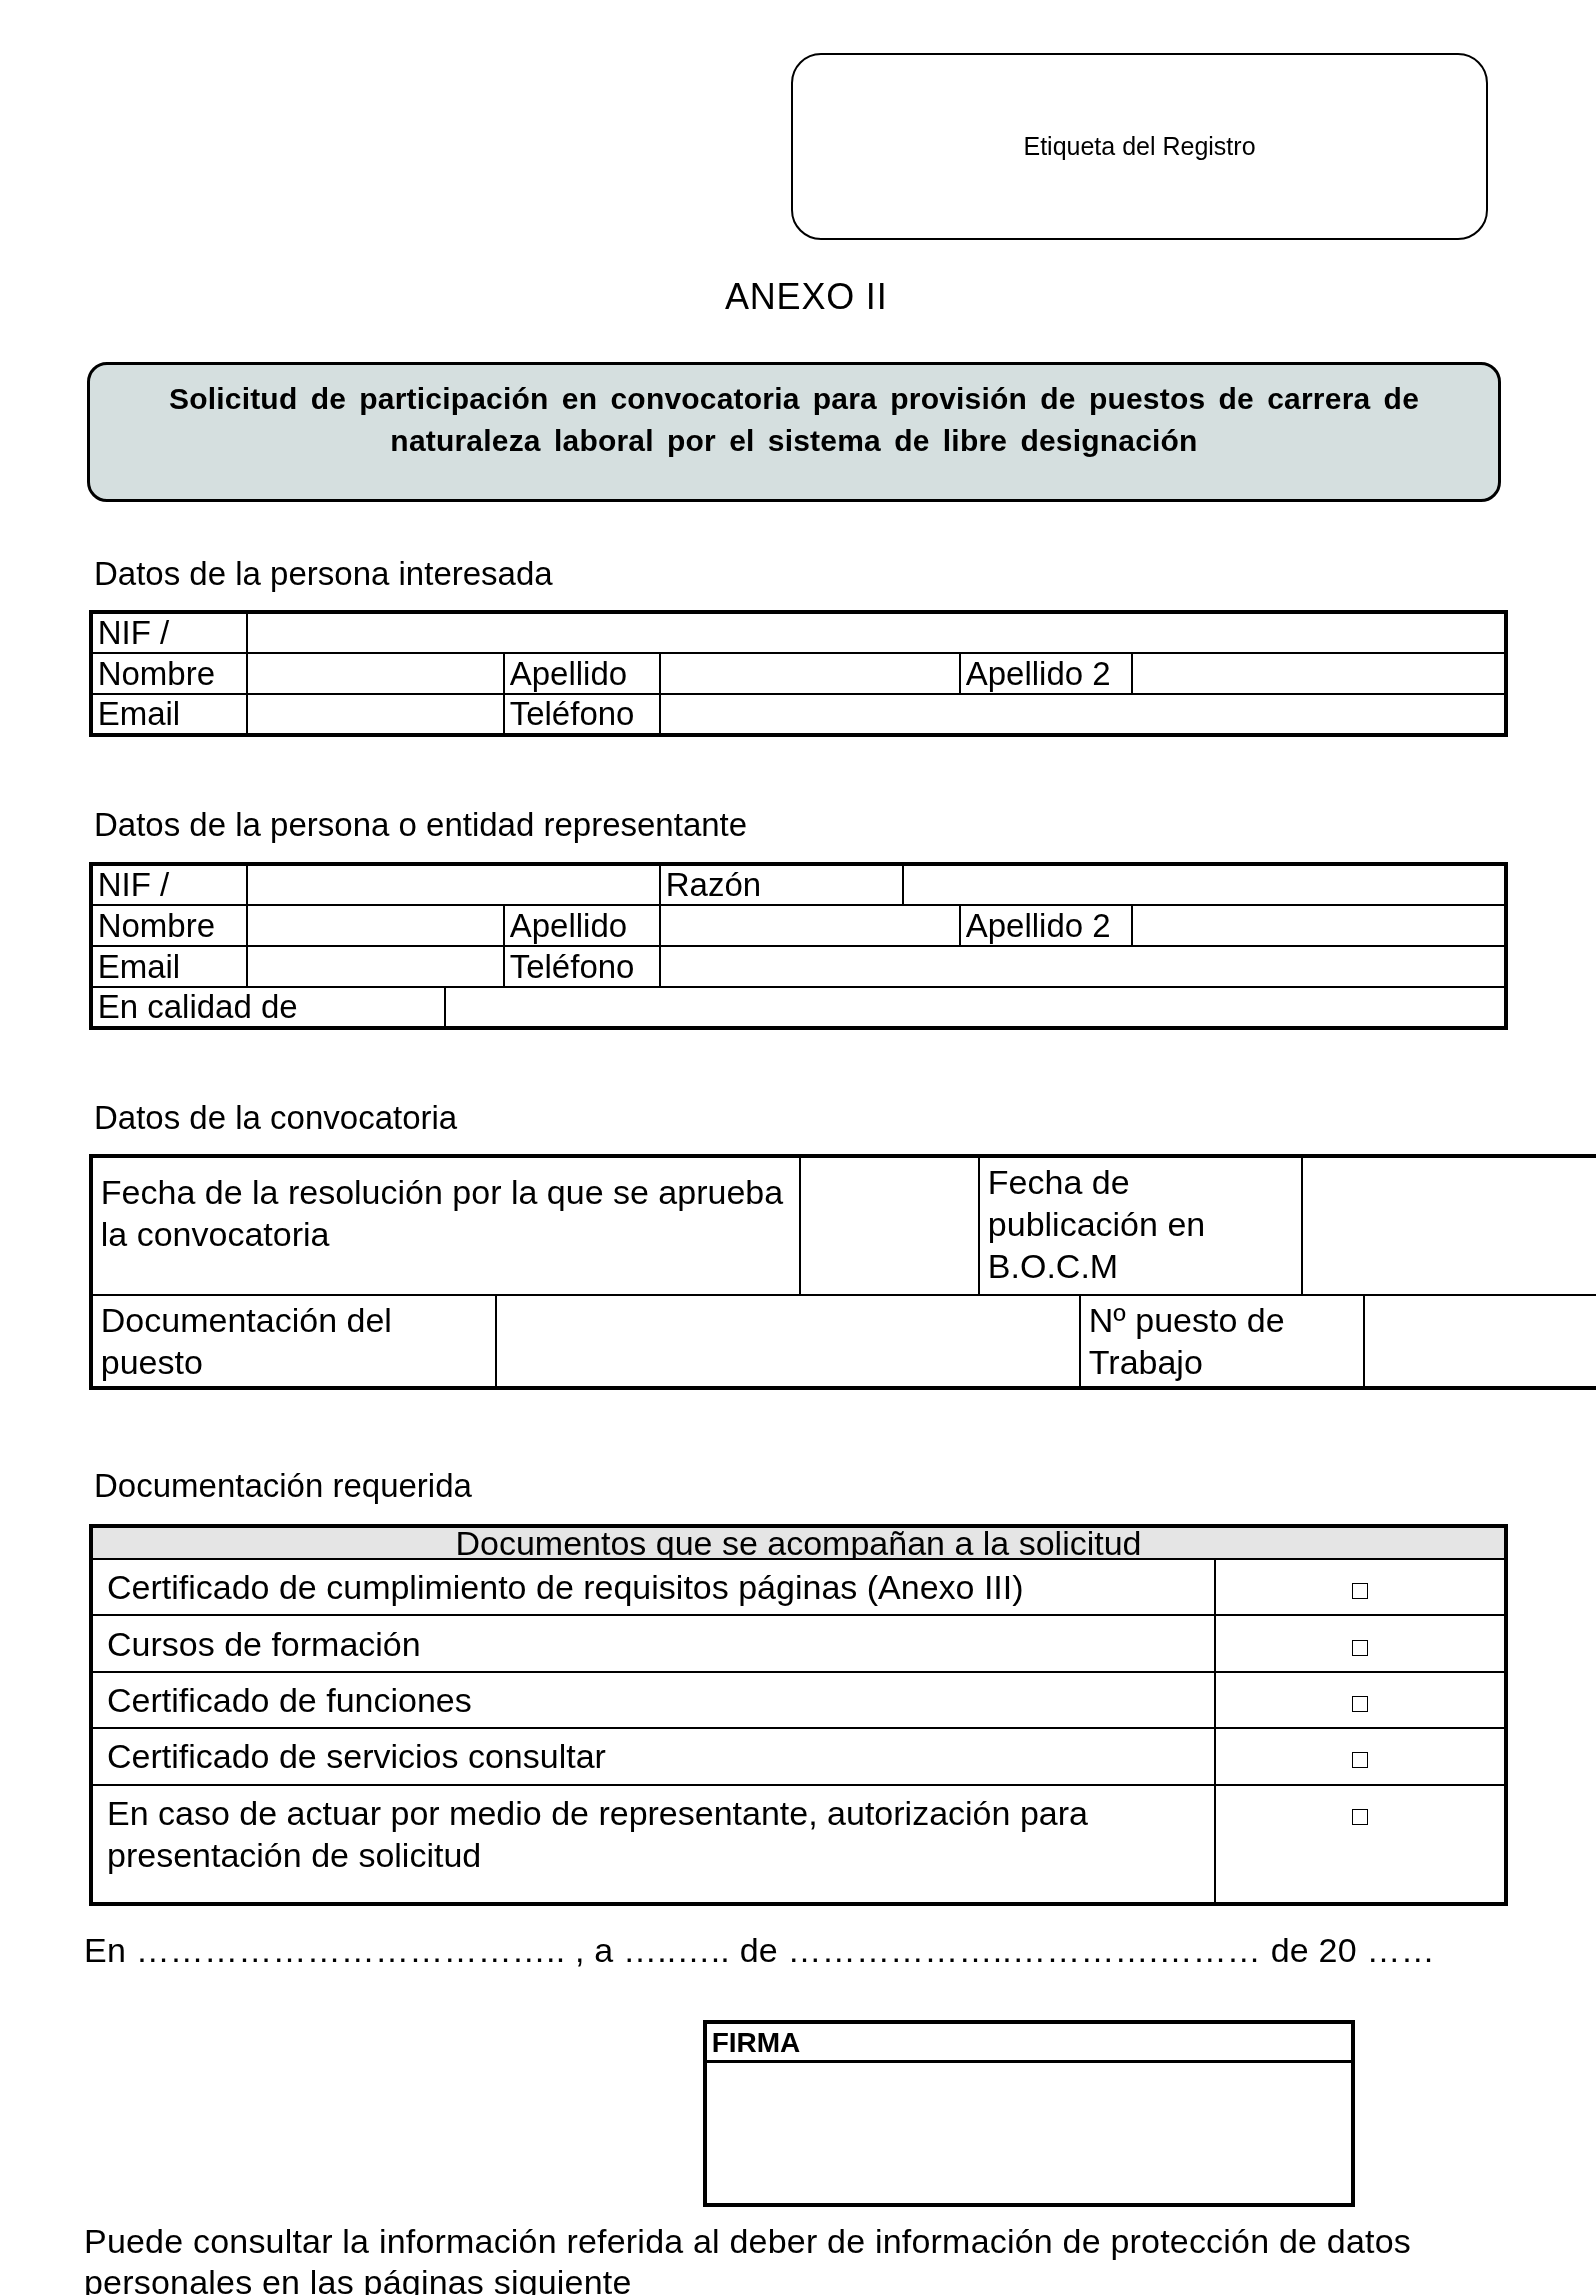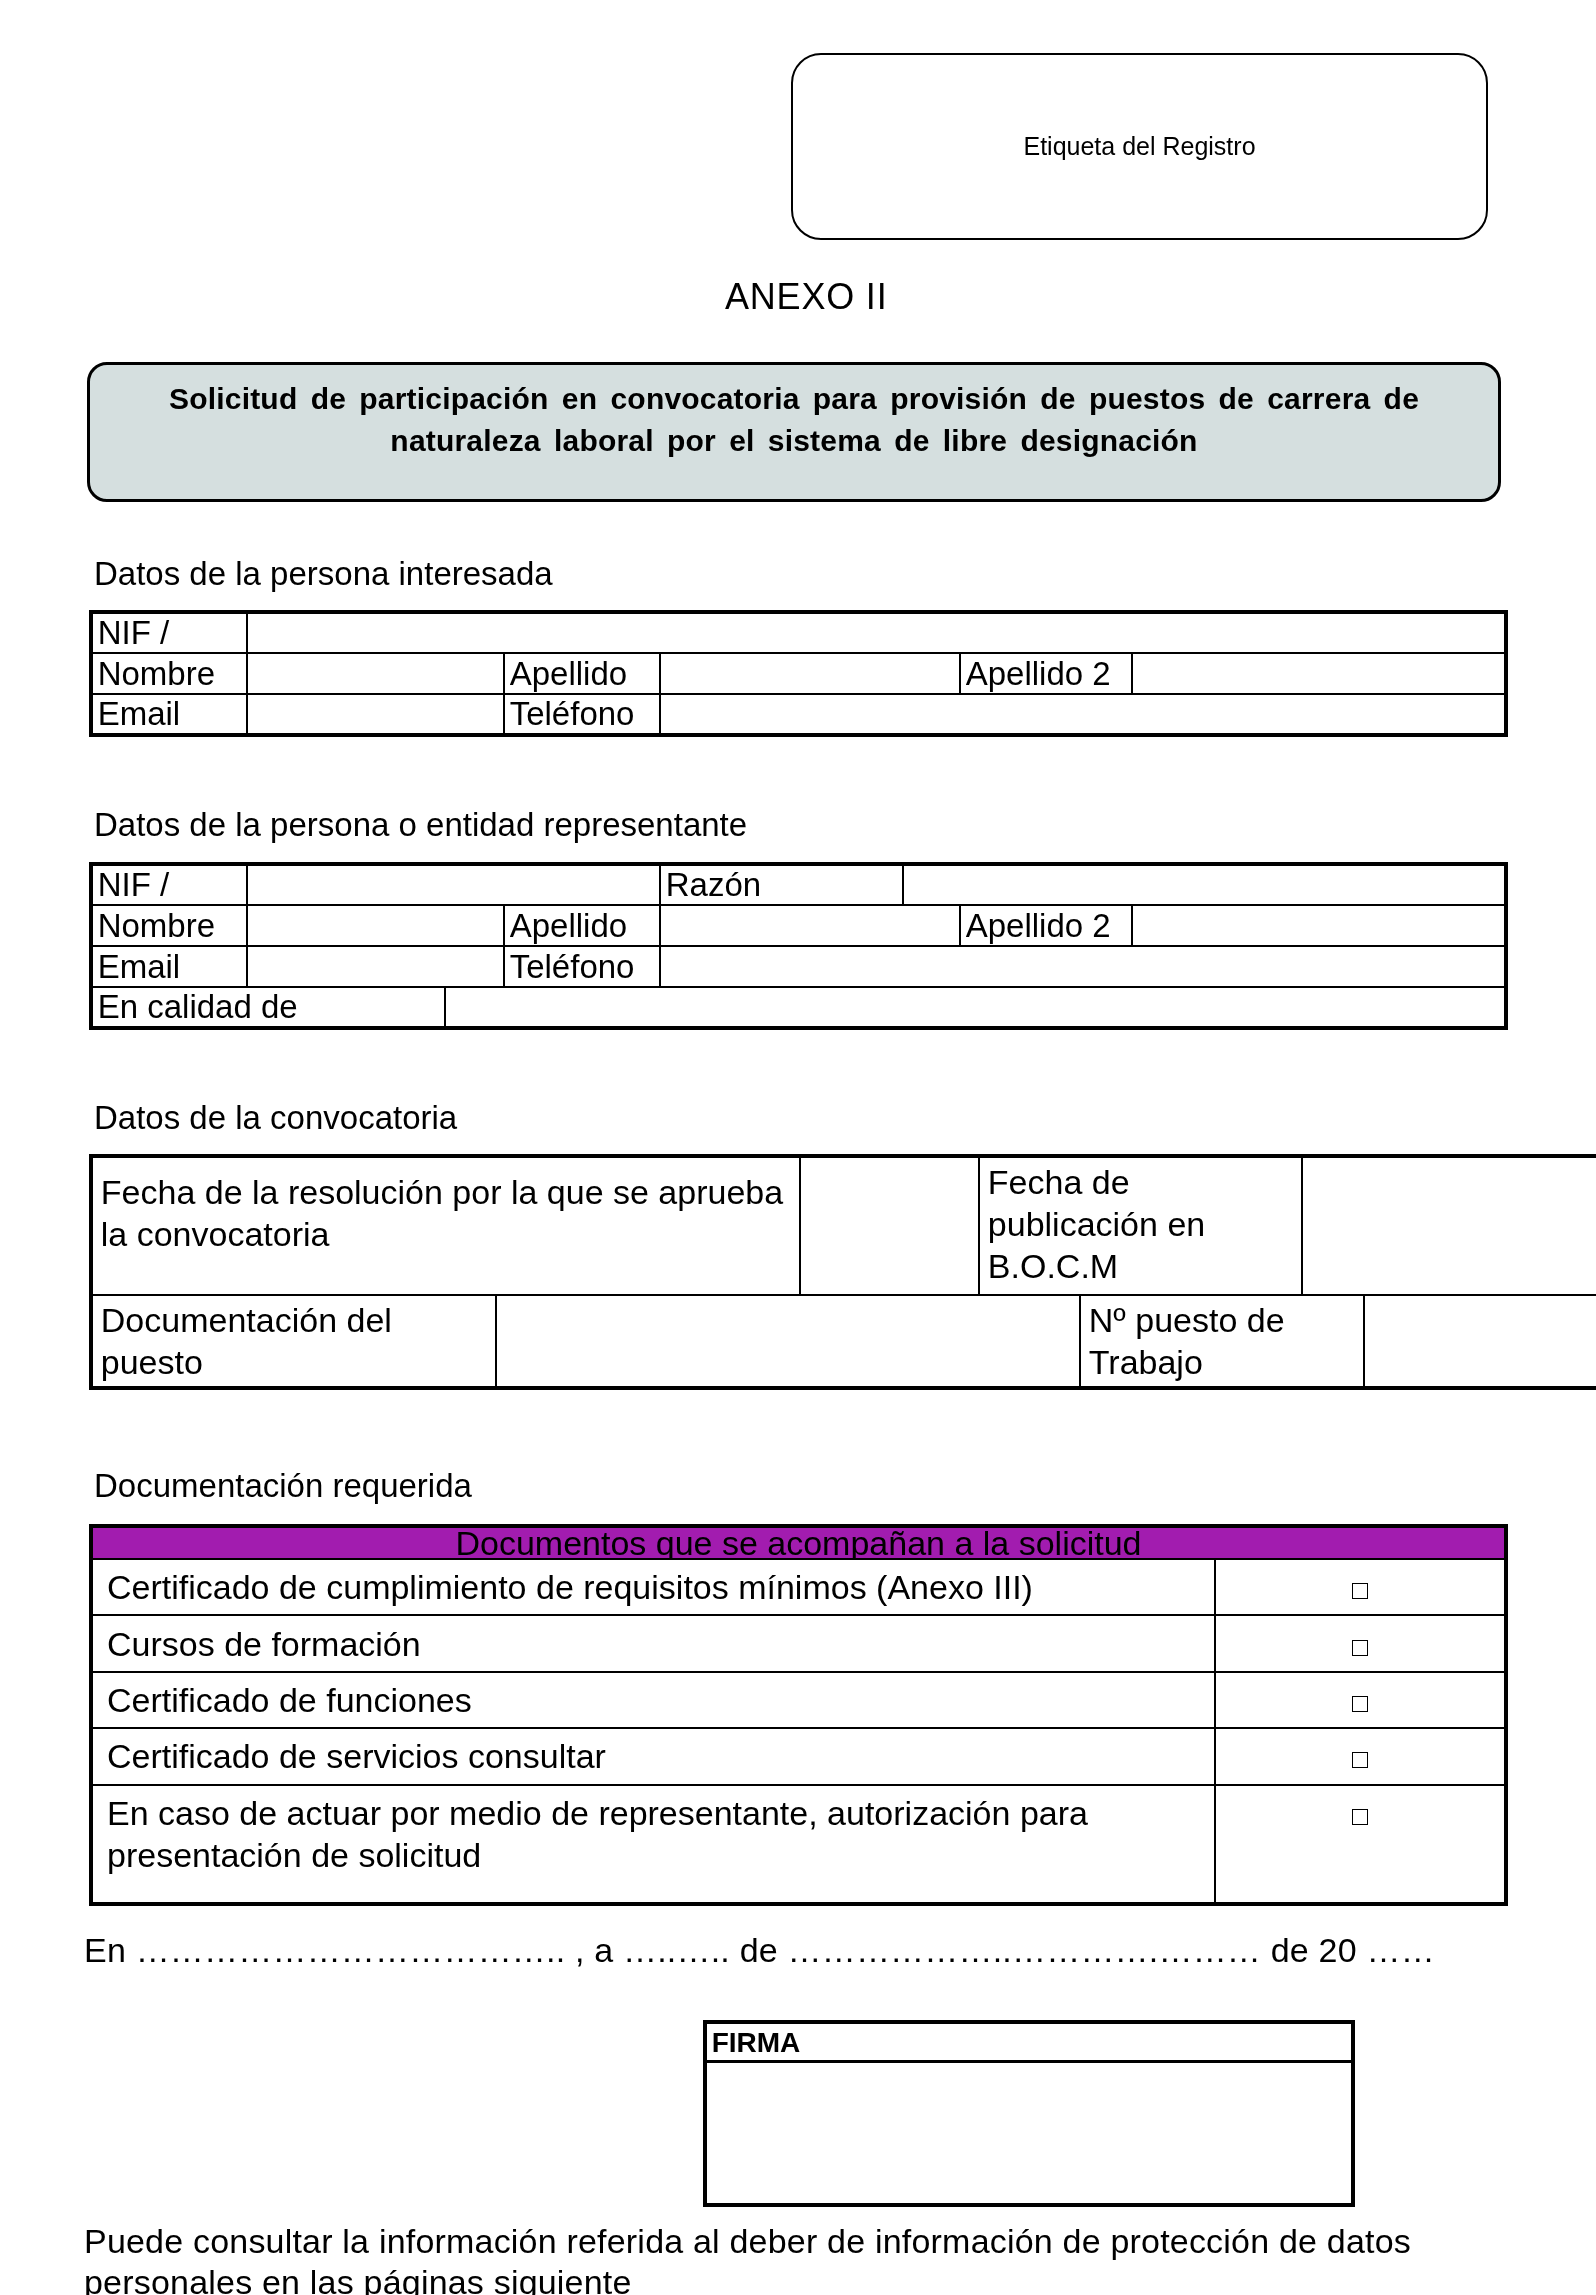--- a/index.html
+++ b/index.html
@@ -14,21 +14,21 @@
                border:3.9px solid #000; border-radius:20px; box-sizing:border-box;
                text-align:center; font-weight:bold; font-size:30px; line-height:42px;
                padding:12.5px 47px 0 47px; letter-spacing:0.2px; word-spacing:4.7px; }
   .section { left:94px; font-size:33px; }
   table.grid { position:absolute; border-collapse:collapse; table-layout:fixed; border:4.7px solid #000; }
   table.grid td { border:2.3px solid #000; padding:0 4.7px; vertical-align:bottom; overflow:hidden;
                   font-size:33px; white-space:nowrap; line-height:34px; }
   .clip { display:block; height:36px; overflow:hidden; }
   table.conv td { white-space:normal; vertical-align:top; line-height:42px; font-size:34px; padding:3.1px 7.8px; }
   table.docs td { white-space:normal; vertical-align:top; font-size:34px; line-height:42px; padding:6.2px 14px; }
-  table.docs tr.hdr td { background:#a21caf; text-align:center; line-height:30px; padding:0;
+  table.docs tr.hdr td { background:#e5e5e5; text-align:center; line-height:30px; padding:0;
                          height:30px; vertical-align:top; }
   .chk { display:inline-block; width:14px; height:14px; border:1.6px solid #000; margin-top:12.5px; }
   .dateline { left:84px; top:1903px; font-size:34px; white-space:nowrap; letter-spacing:0.2px; }
   .firma { left:703px; top:1992px; width:652px; height:187px; border:4.7px solid #000; box-sizing:border-box; }
   .firma-hdr { height:36px; border-bottom:3.9px solid #000; font-weight:bold; font-size:28px; padding-left:4.7px; line-height:37px; }
   .footer { left:84px; top:2193px; width:1481px; font-size:34px; line-height:41px; letter-spacing:0.2px; }
 </style>
 </head>
 <body>
 
@@ -171,21 +171,21 @@
 <table class="grid docs" style="left:89px; top:1524px; width:1419px;">
   <colgroup>
       <col style="width:1124px">
       <col>
     </colgroup>
   <tbody>
       <tr class="hdr">
     <td colspan="2">Documentos que se acompañan a la solicitud</td>
   </tr>
   <tr style="height:53px">
-    <td>Certificado de cumplimiento de requisitos mínimos (Anexo III)</td>
+    <td>Certificado de cumplimiento de requisitos páginas (Anexo III)</td>
     <td style="text-align:center"><span class="chk"></span></td>
   </tr>
   <tr style="height:53px">
     <td>Cursos de formación</td>
     <td style="text-align:center"><span class="chk"></span></td>
   </tr>
   <tr style="height:53px">
     <td>Certificado de funciones</td>
     <td style="text-align:center"><span class="chk"></span></td>
   </tr>

